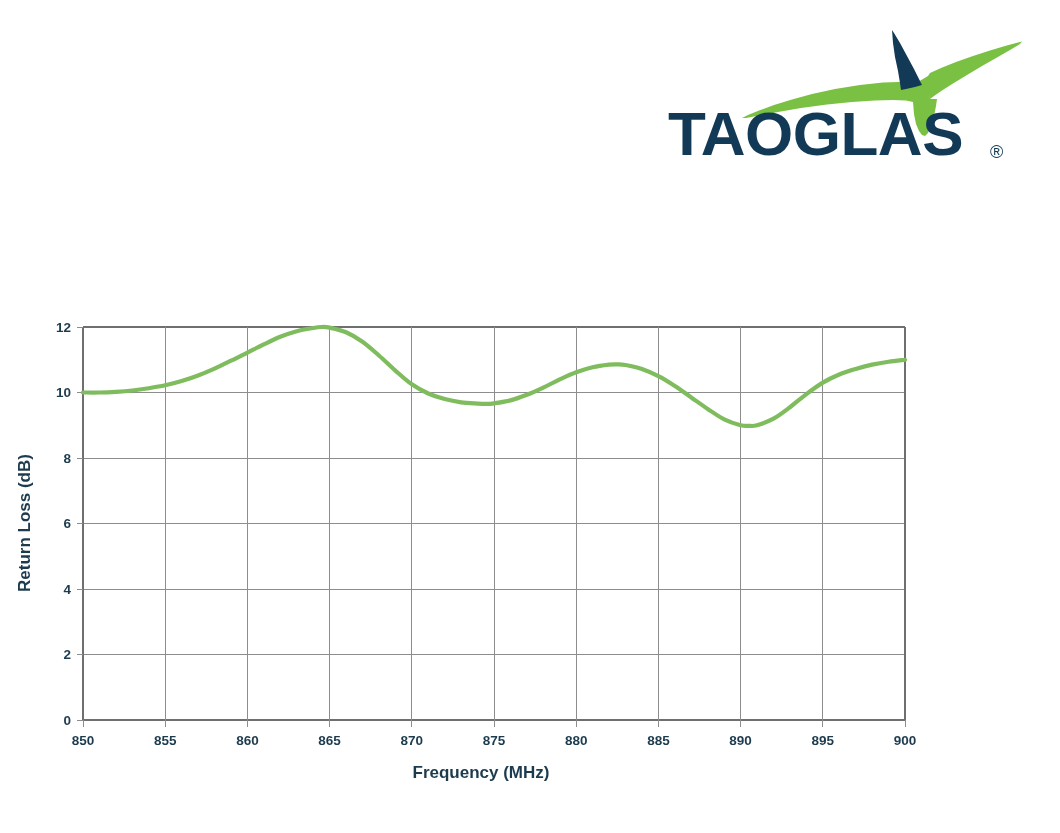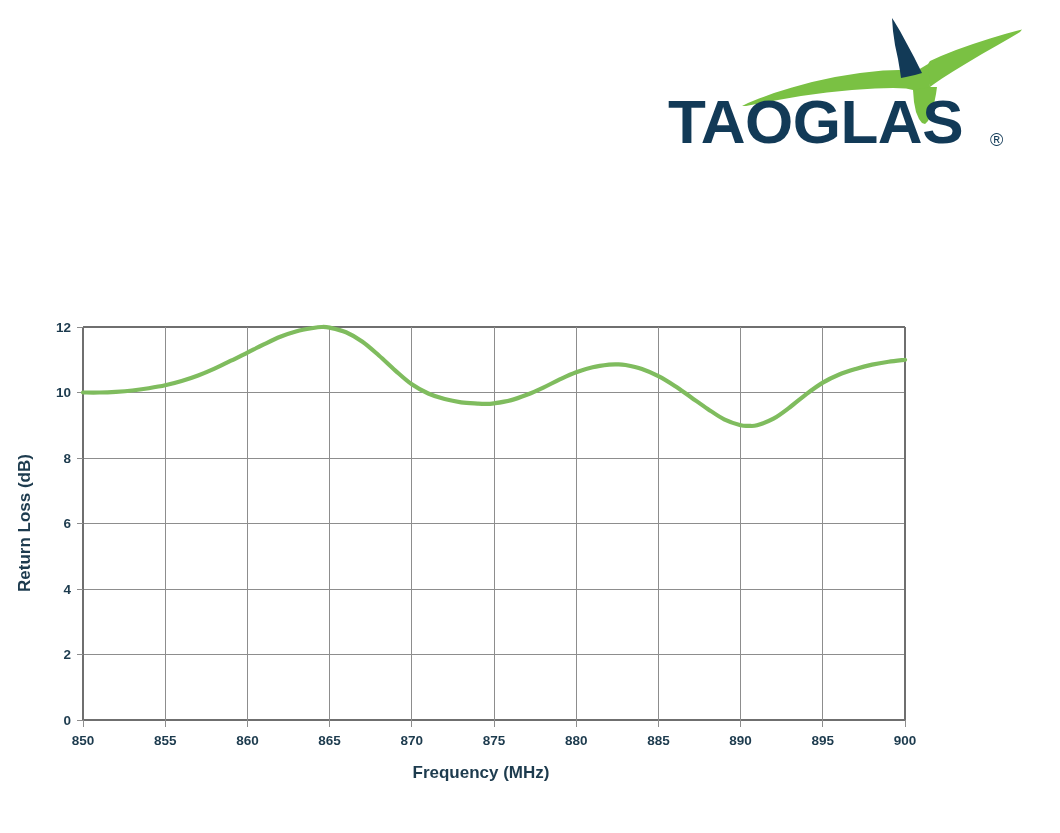--- a/index.html
+++ b/index.html
@@ -13,21 +13,21 @@
     height: 833px;
     position: relative;
     overflow: hidden;
     font-family: "Liberation Sans", "DejaVu Sans", sans-serif;
   }
 
   
   #brand-logo {
     position: absolute;
     left: 660px;
-    top: 4px;
+    top: 16px;
     width: 392px;
     height: 152px;
   }
   #brand-logo svg { display: block; }
 
   
   #chart-figure {
     position: absolute;
     left: 0;
     top: 280px;

